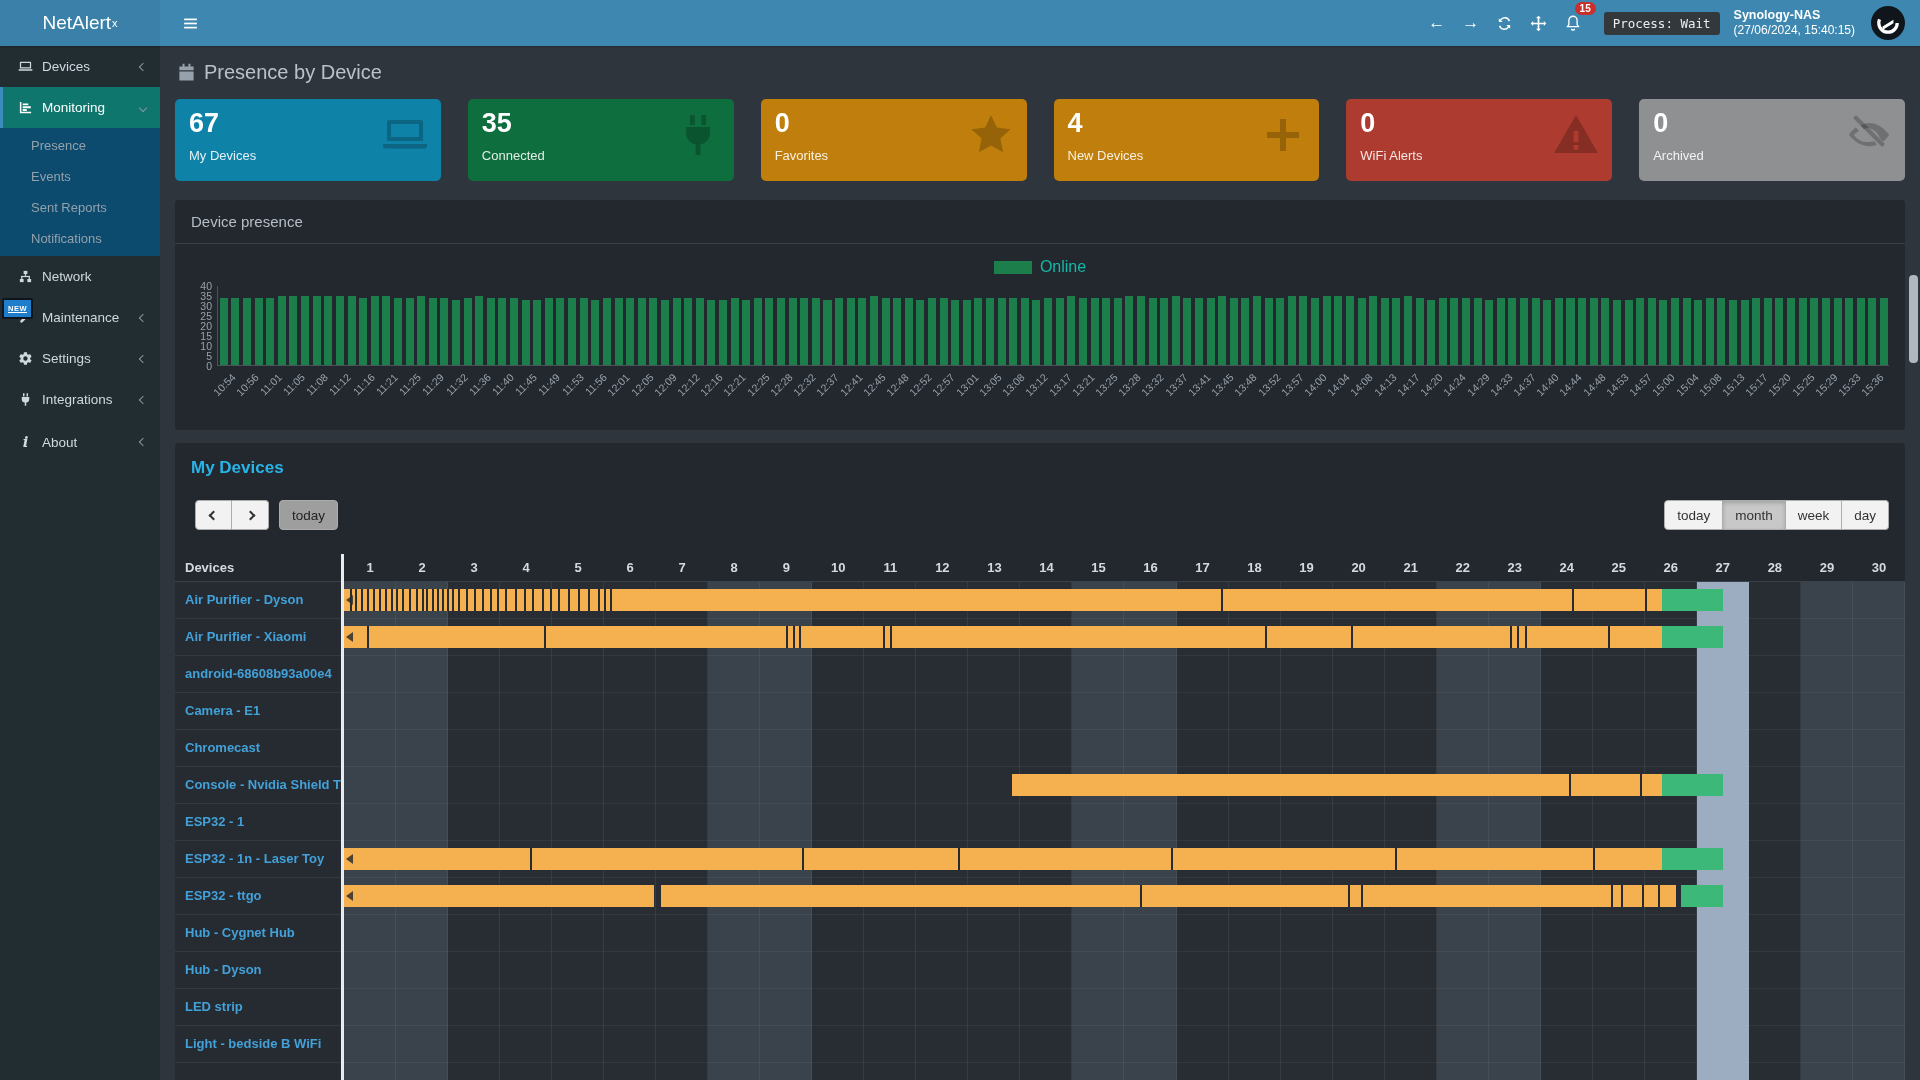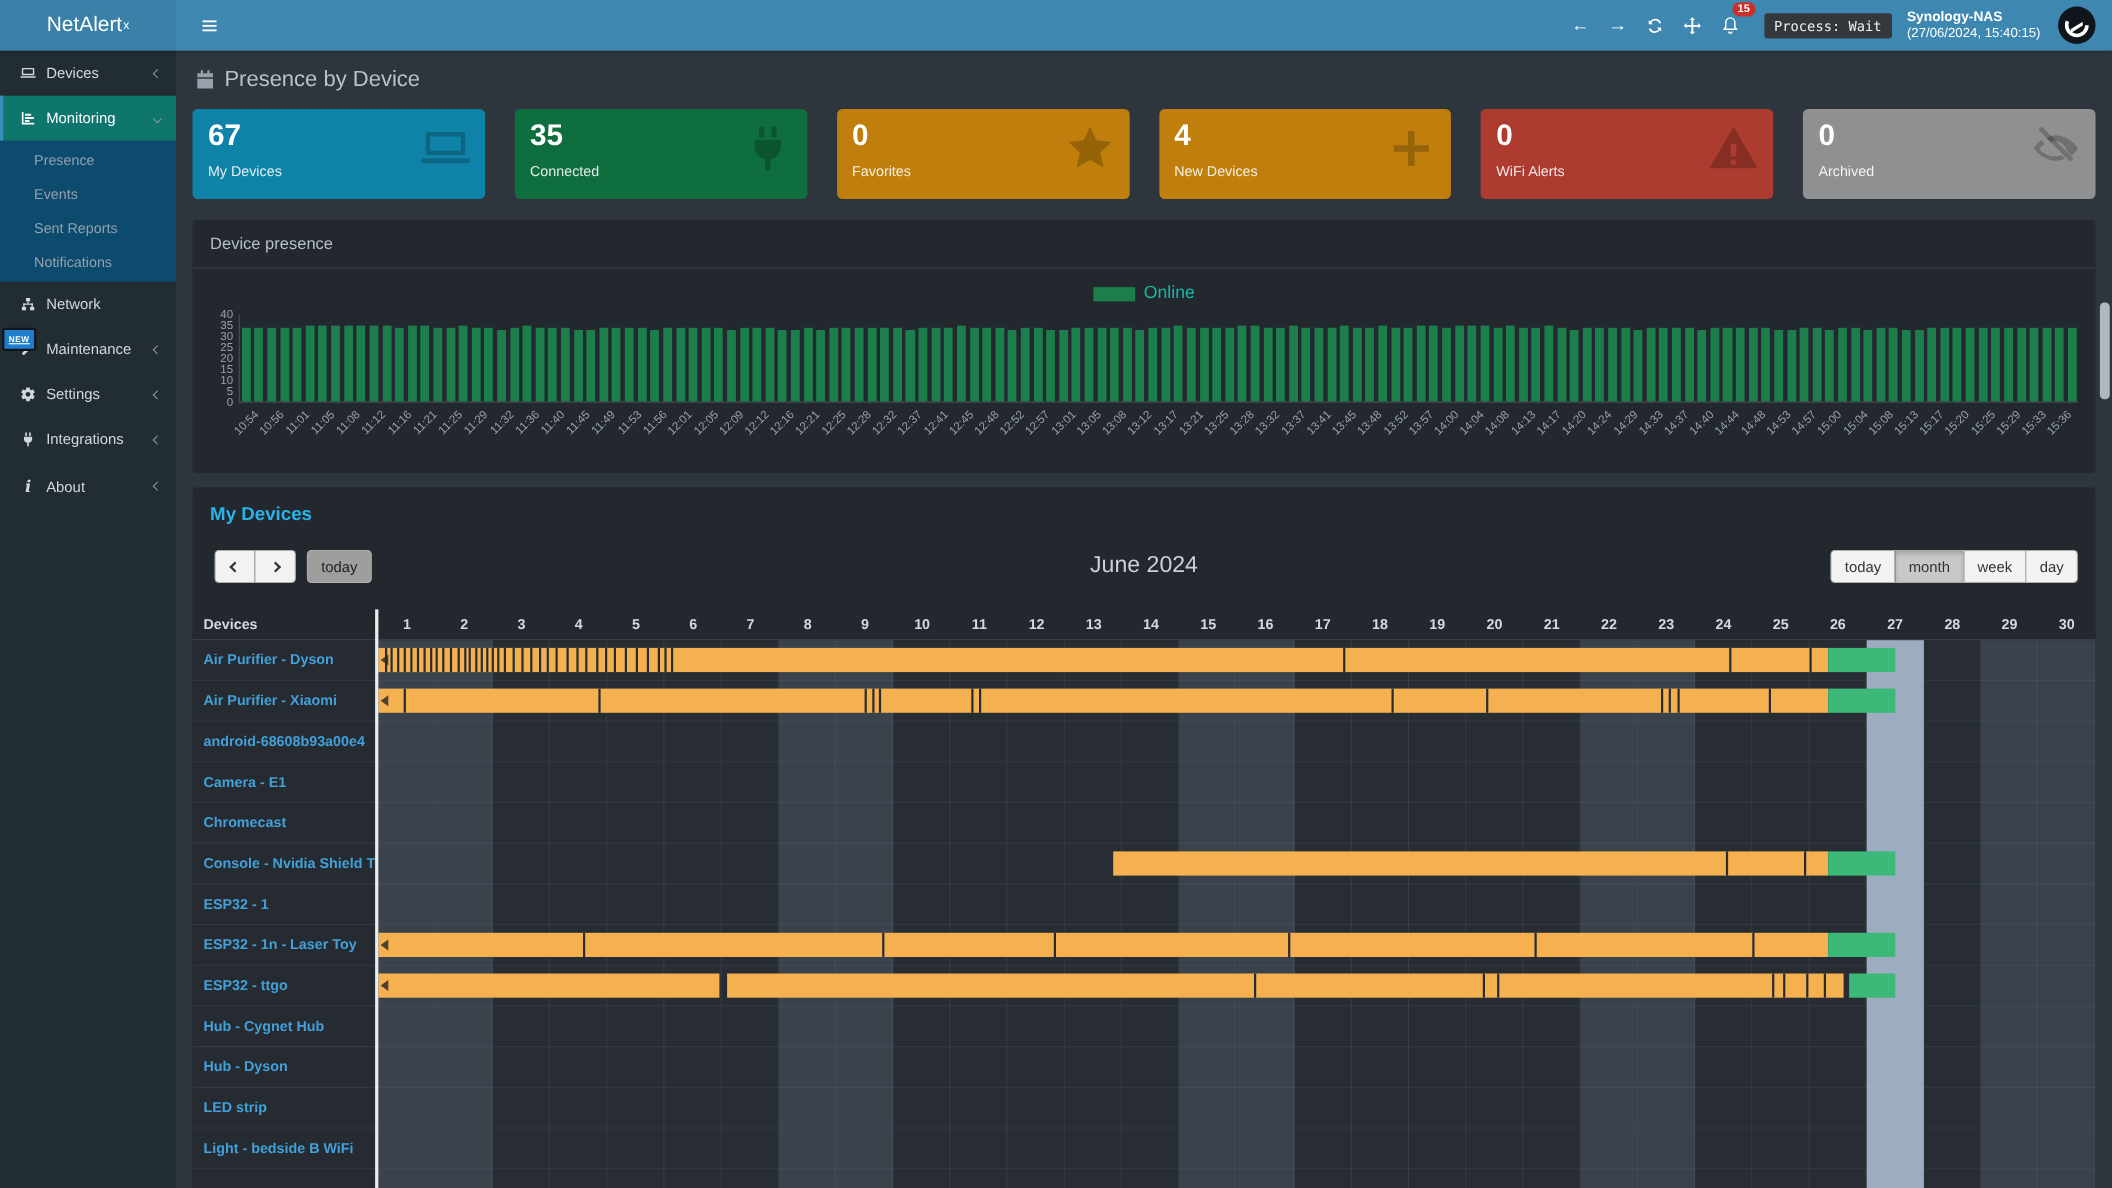--- a/index.html
+++ b/index.html
@@ -729,21 +729,20 @@
     <div class="cal-toolbar">
       <div class="tb-left">
         <button class="fc-btn icon-btn first">
             <span class="chev left"></span>
           </button>
         <button class="fc-btn icon-btn last">
             <span class="chev right"></span>
           </button>
         <button class="fc-btn only today-btn">today</button>
       </div>
-      <div class="tb-center">June 2024</div>
       <div class="tb-right" id="view-buttons">
           <button class="fc-btn first">today</button>
           <button class="fc-btn active" style="border-left: 0px;">month</button>
           <button class="fc-btn" style="border-left: 0px;">week</button>
           <button class="fc-btn last" style="border-left: 0px;">day</button>
         </div>
     </div>
 
     <div class="cal">
       <div class="col-divider"></div>

